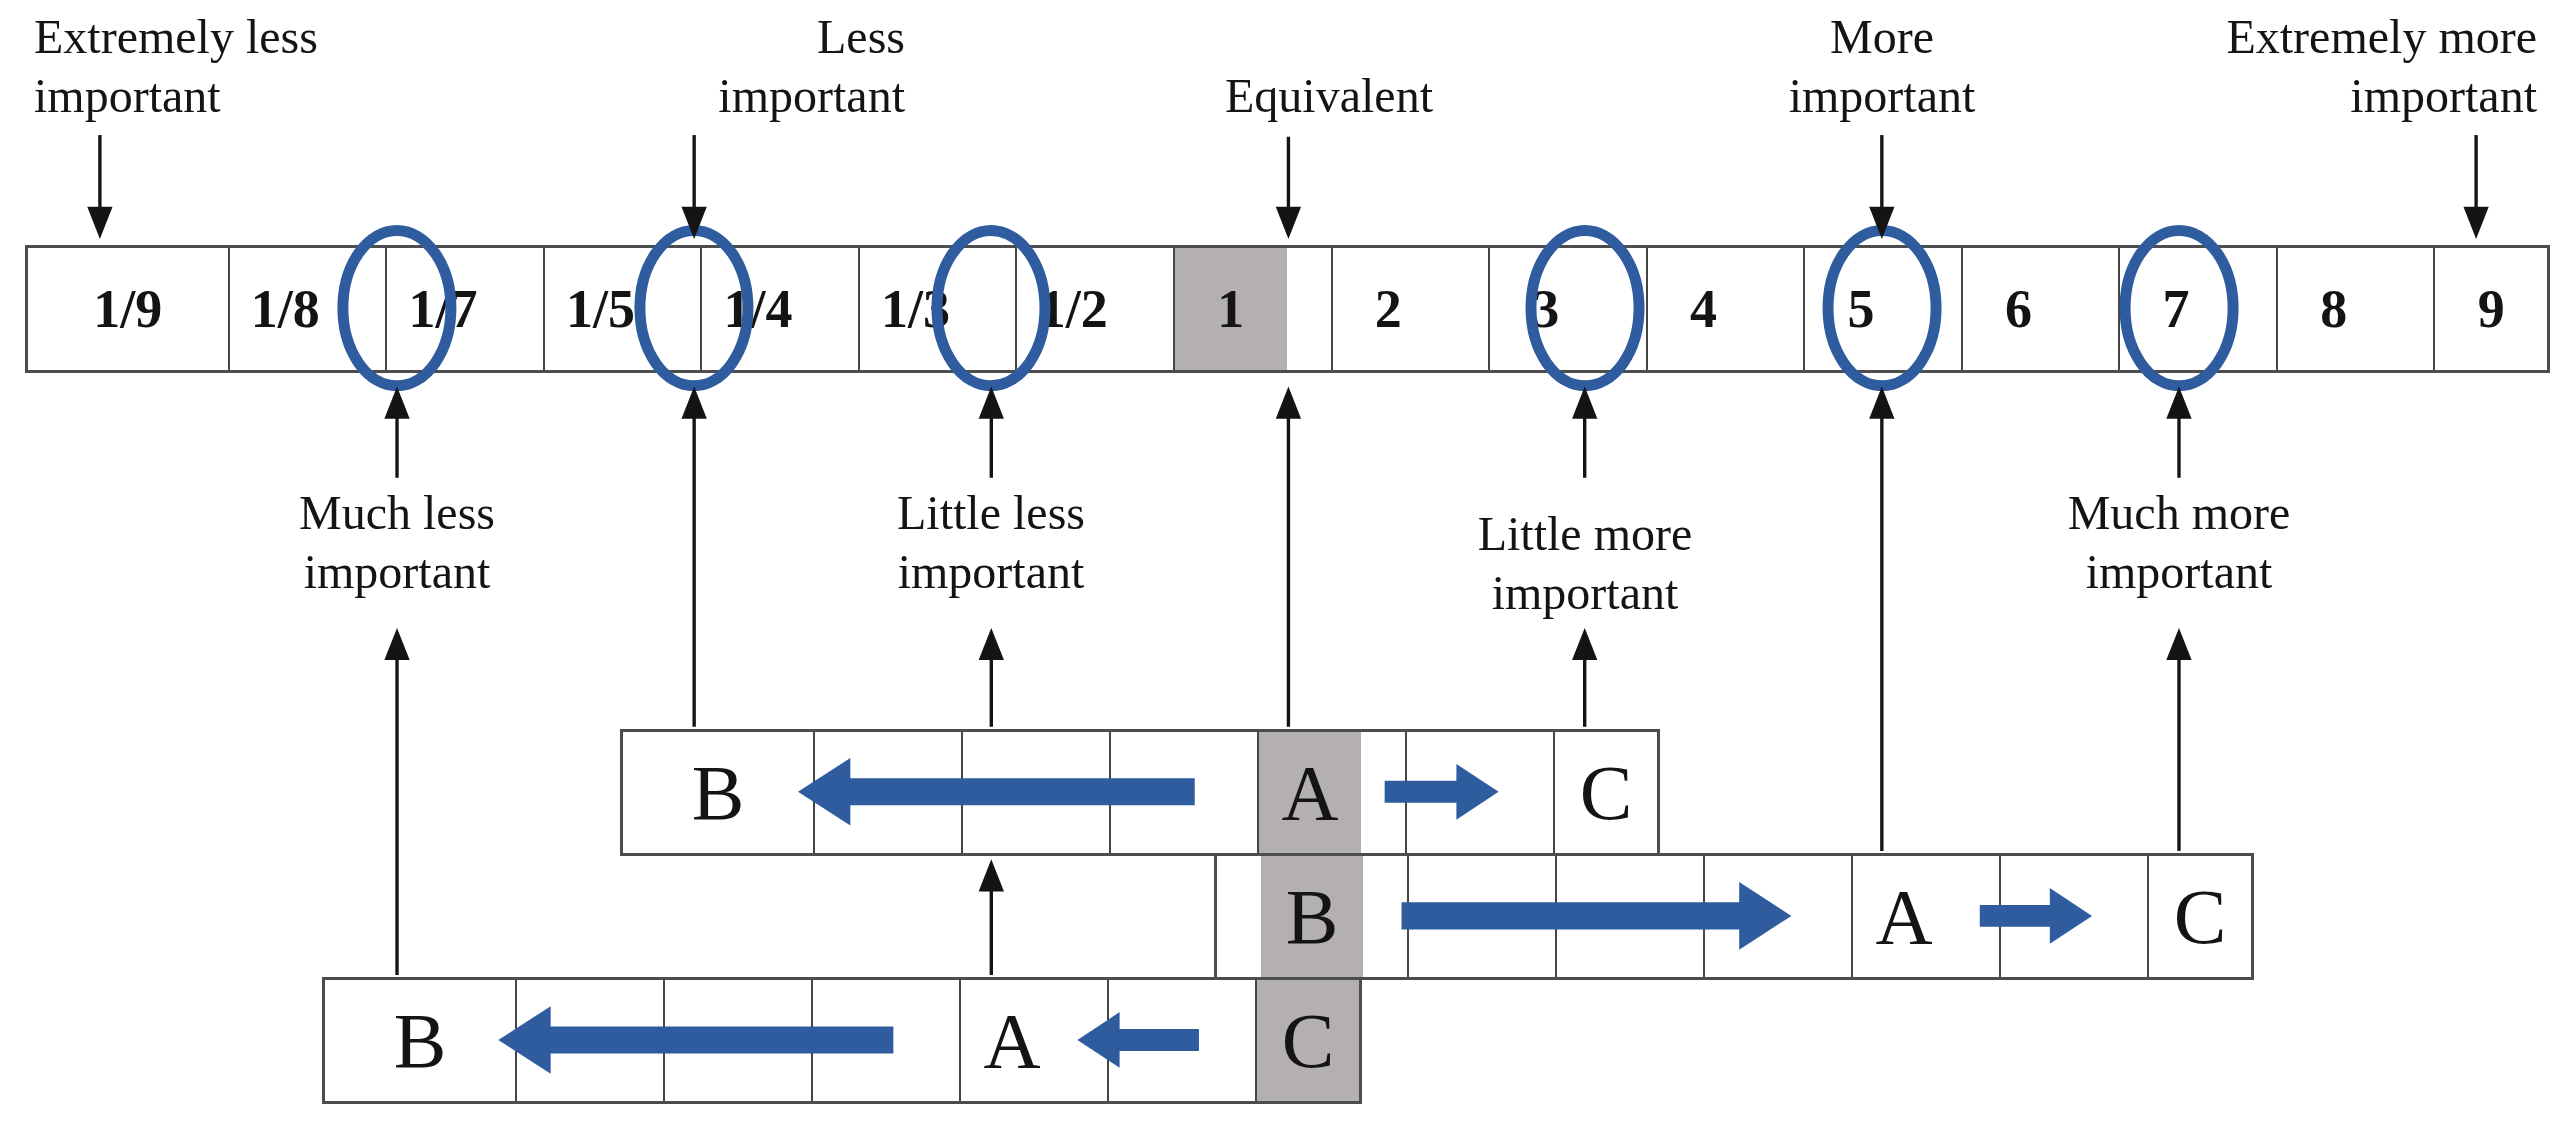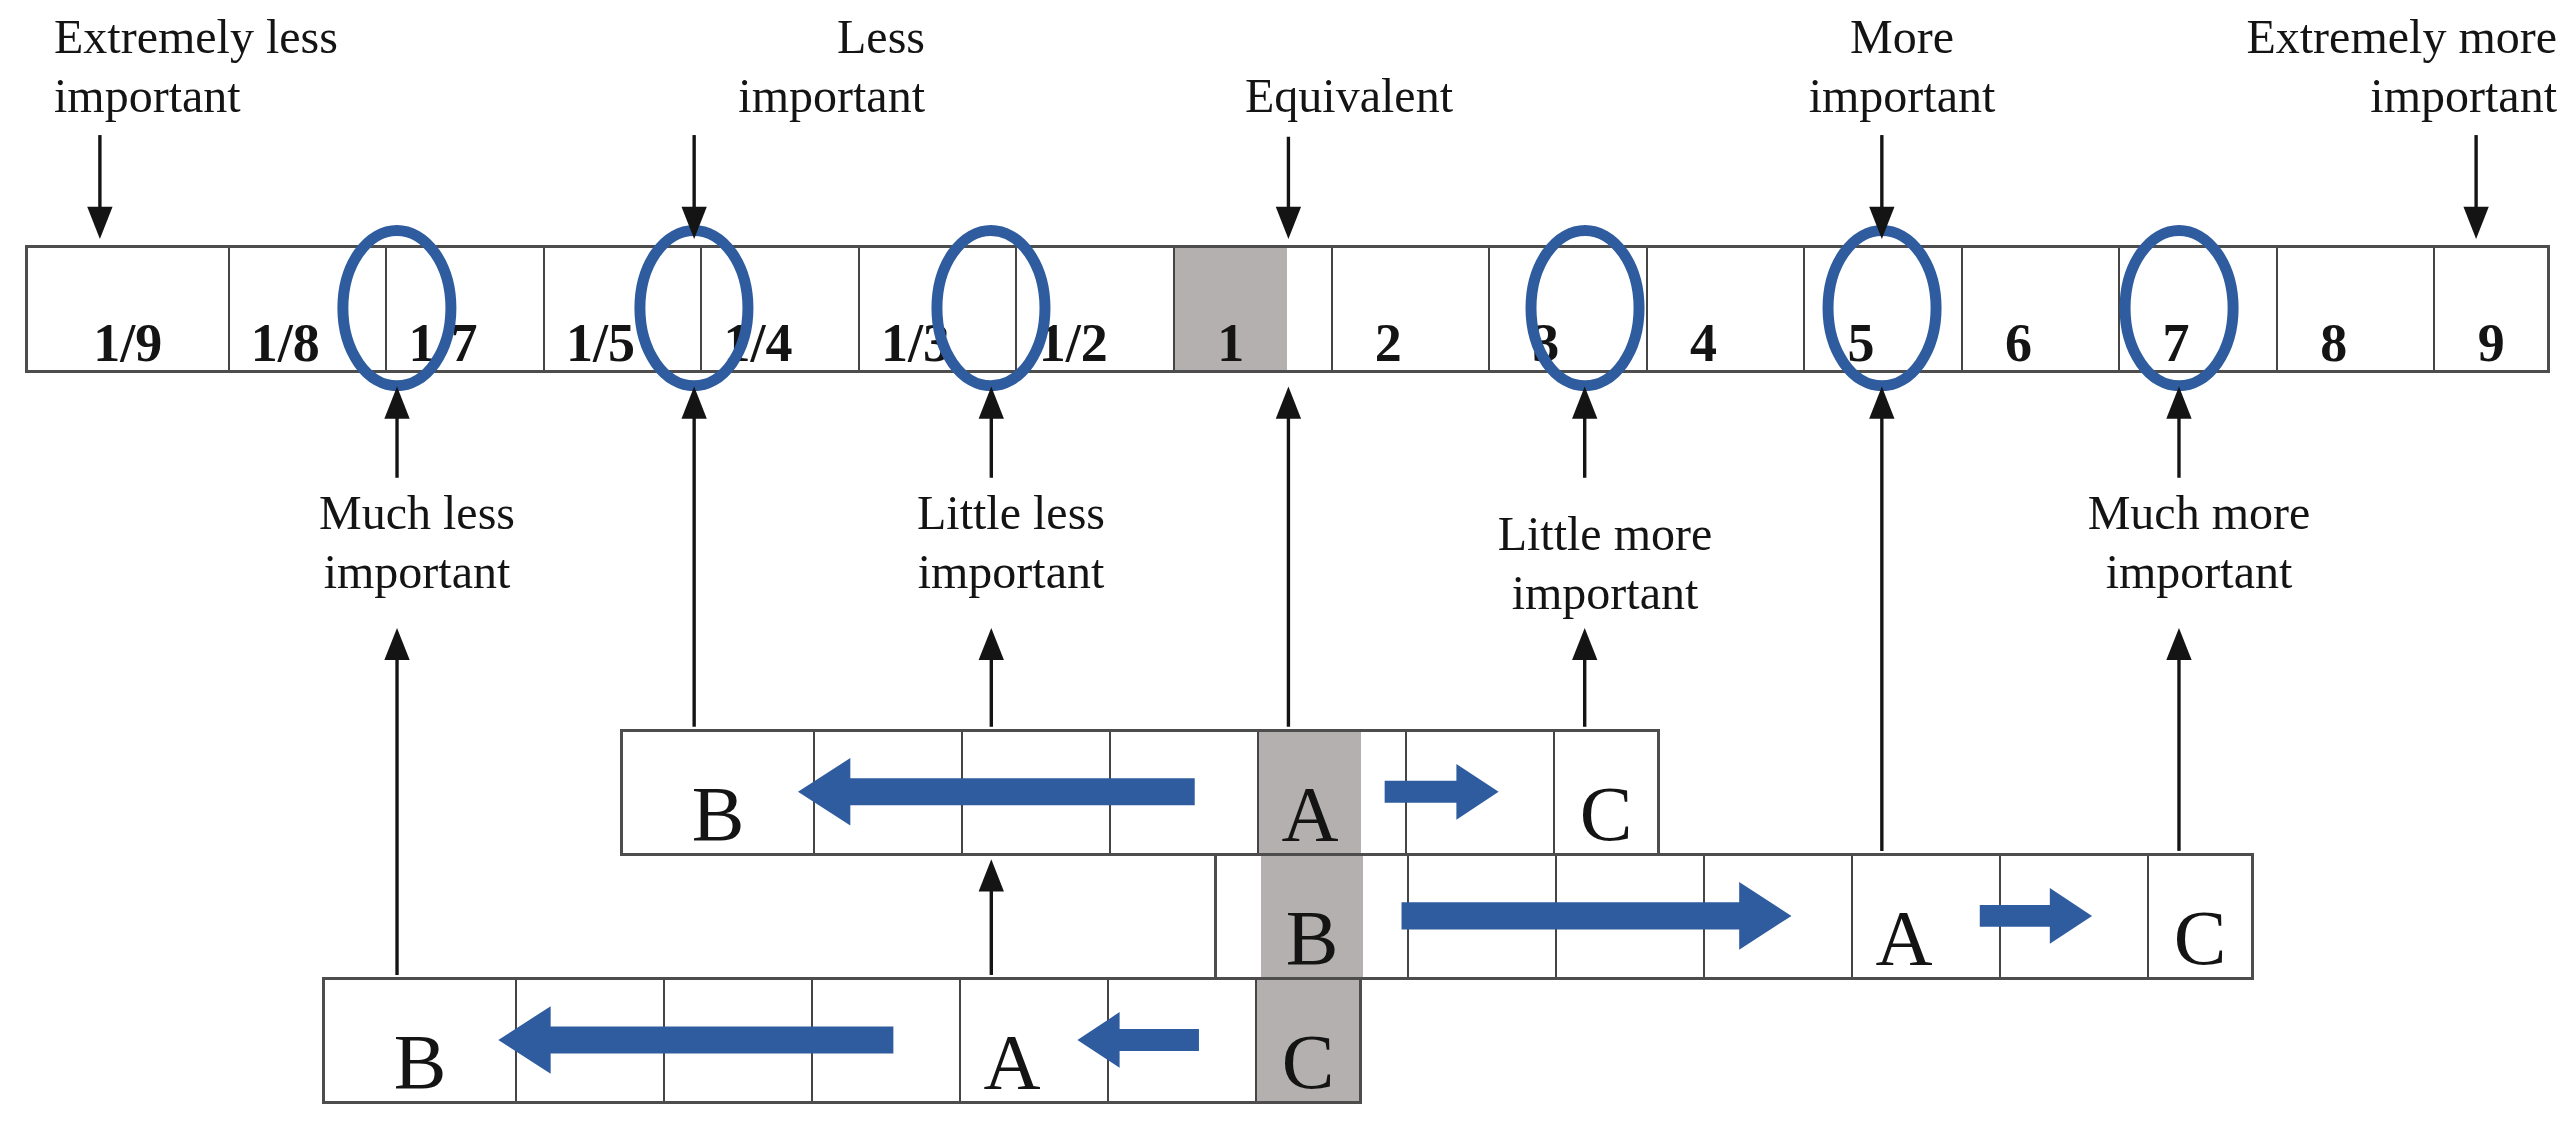--- a/index.html
+++ b/index.html
@@ -5,27 +5,27 @@
   html,body{margin:0;padding:0;background:#ffffff;}
   #diagram{
     position:relative;background:#ffffff;overflow:hidden;
     font-family:"Liberation Serif","DejaVu Serif",serif;color:#141414;
   }
   .srow{
     position:absolute;display:flex;box-sizing:border-box;
     border:3.4px solid #4d4d4d;background:#ffffff;
   }
   .cell{
-    flex:1 1 0;display:flex;align-items:flex-end;justify-content:center;
+    flex:1 1 0;display:flex;align-items:center;justify-content:center;
     border-left:2.5px solid #454545;box-sizing:border-box;margin-left:44px;
   }
   .cell:first-child{border-left:none;}
   .scale-num{font-weight:bold;font-size:54px;line-height:1;}
   .row-letter{font-size:79px;line-height:1;}
-  .lbl{position:absolute;font-size:48px;line-height:59px;margin-left:20px;}
+  .lbl{position:absolute;font-size:48px;line-height:59px;}
   .lbl-line{white-space:nowrap;}
   #overlay{position:absolute;left:0;top:0;pointer-events:none;}
 </style>
 </head>
 <body>
 
 <div id="diagram" style="width: 2576px; height: 1121px;">
   <div class="srow" style="left: 25px; top: 245px; width: 2525px; height: 128px;">
       <div class="cell">
         <div class="scale-num">1/9</div>

